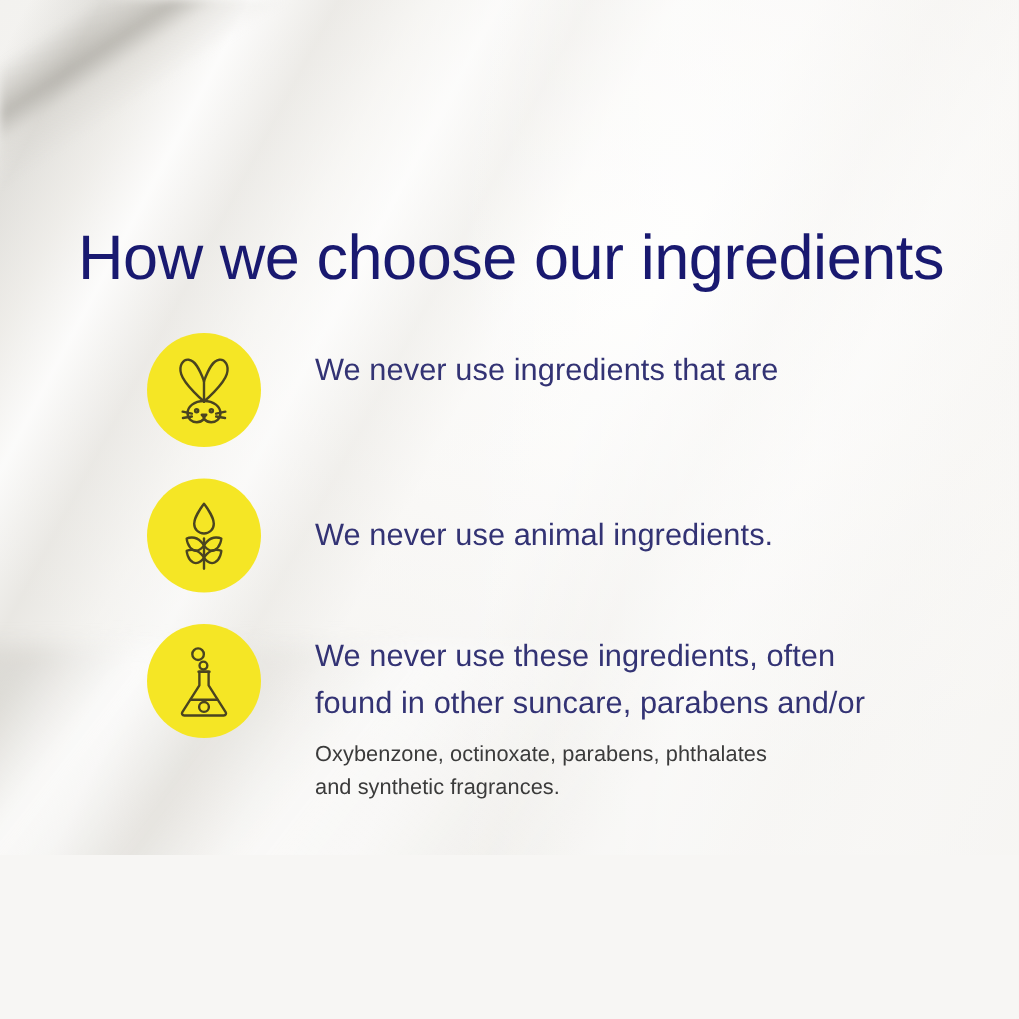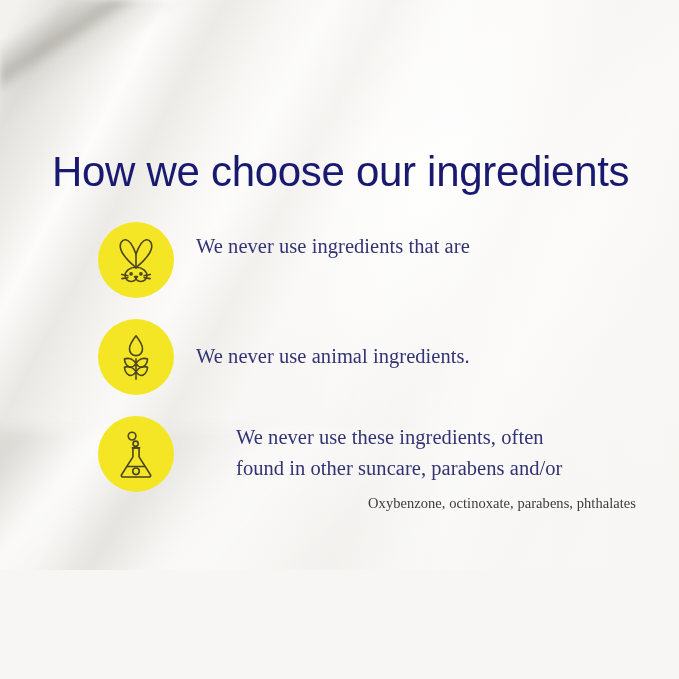--- a/index.html
+++ b/index.html
@@ -166,47 +166,45 @@
     stroke: #4a4420;
     fill: none;
     stroke-width: 1.6;
     stroke-linecap: round;
     stroke-linejoin: round;
     vector-effect: non-scaling-stroke;
   }
 
   .item-text {
     position: absolute;
-    left: 196px;
+    left: 210px;
     top: 8px;
     width: 400px;
-    font-family: Liberation Serif, serif;
   }
 
   .item-1 .item-text { top: 9px; }
   .item-2 .item-text { top: 22px; }
-  .item-3 .item-text { top: 6px; margin-left: 40px; }
+  .item-3 .item-text { top: 6px; }
 
   .item-body {
     font-size: 20.5px;
     line-height: 1.52;
     font-weight: 400;
     color: #333374;
     letter-spacing: 0.05px;
     margin: 0;
   }
 
   .item-note {
     margin: 9px 0 0 0;
     font-size: 14.5px;
     line-height: 1.5;
     font-weight: 400;
     color: #3b3b3b;
     letter-spacing: 0.05px;
-    text-align: right;
   }
 
   .nowrap-line { display: block; }
 </style>
 </head>
 <body>
 
 <div id="infographic">
 
   <div class="bg-layer bg-base"></div>
@@ -289,19 +287,20 @@
             <path d="M23 40.6 C24.9 40.6 26.4 42.1 26.4 44.0 C26.4 45.9 24.9 47.4 23 47.4 C21.1 47.4 19.6 45.9 19.6 44.0 C19.6 42.1 21.1 40.6 23 40.6 Z"></path>
           </svg>
         </div>
         <div class="item-text">
           <p class="item-body">
             <span class="nowrap-line">We never use these ingredients, often</span>
             <span class="nowrap-line">found in other suncare, parabens and/or</span>
           </p>
           <p class="item-note">
             <span class="nowrap-line">Oxybenzone, octinoxate, parabens, phthalates</span>
+            <span class="nowrap-line">and synthetic fragrances.</span>
           </p>
         </div>
       </div>
 
     </div>
   </div>
 </div>
 
 </body></html>

